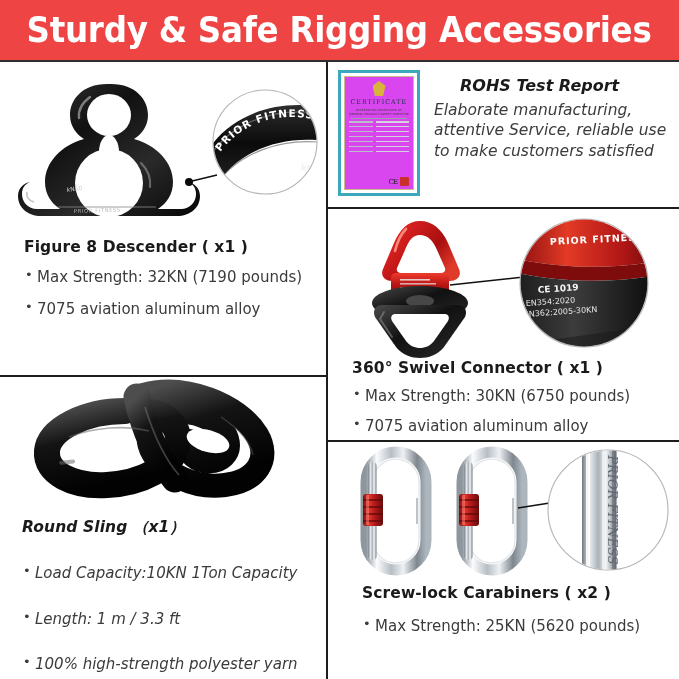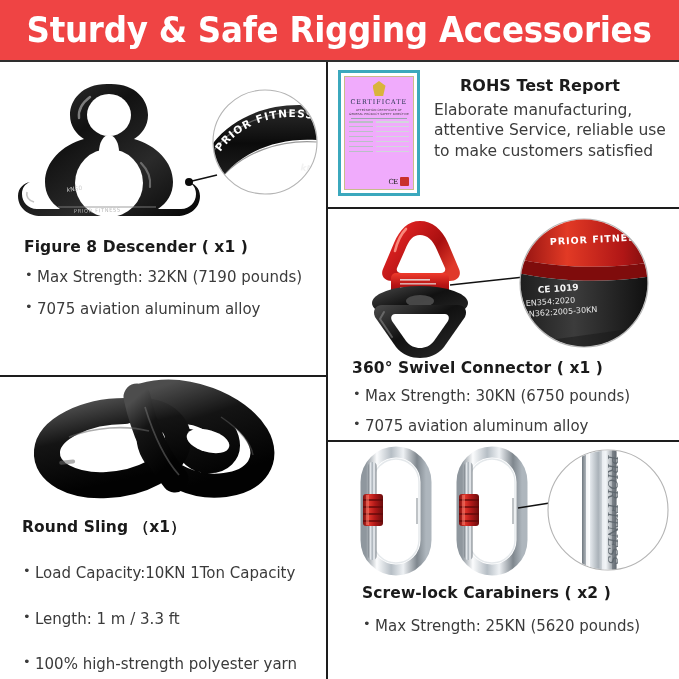--- a/index.html
+++ b/index.html
@@ -26,21 +26,21 @@
   
   .v-div{position:absolute;left:326px;top:62px;width:2px;height:617px;background:#1d1d1d;}
   .h-div{position:absolute;height:2px;background:#1d1d1d;}
   .h-left{left:0;top:375px;width:326px;}
   .h-right-1{left:326px;top:207px;width:353px;}
   .h-right-2{left:326px;top:440px;width:353px;}
 
   
   .cell{position:absolute;box-sizing:border-box;}
   .c-fig8 {left:0;   top:62px; width:326px;height:313px;}
-  .c-sling{left:0;   top:377px;width:326px;height:302px;}
+  .c-sling{left:0;   top:377px;width:326px;height:302px;font-style:italic;}
   .c-rohs {left:328px;top:62px; width:351px;height:145px;}
   .c-swiv {left:328px;top:209px;width:351px;height:231px;}
   .c-cara {left:328px;top:442px;width:351px;height:237px;}
 
   
   .prod-title{
     font-size:15.5px;font-weight:bold;color:#1a1a1a;
     letter-spacing:.1px;white-space:nowrap;
   }
   .bullets{margin:0;padding:0;list-style:none;}
@@ -63,21 +63,21 @@
   .sling-text{position:absolute;left:22px;top:140px;width:300px;}
 
   
   .rohs-wrap{position:absolute;left:10px;top:8px;display:flex;gap:14px;}
   .cert-frame{
     width:82px;height:126px;border:3px solid #3ba8bd;background:#fff;
     box-sizing:border-box;padding:3px;flex:none;
   }
   .cert-inner{
     width:100%;height:100%;box-sizing:border-box;
-    border:1px solid #c8bc8a;background:#f0abfc;
+    border:1px solid #c8bc8a;background:#d946ef;
     padding:3px 4px;display:flex;flex-direction:column;align-items:center;
   }
   .cert-seal{
     width:13px;height:15px;margin-top:1px;
     background:#d9b43c;
     clip-path:polygon(50% 0,100% 32%,82% 100%,18% 100%,0 32%);
   }
   .cert-head{
     font-family:"DejaVu Serif","Liberation Serif",serif;
     font-size:6.6px;letter-spacing:1.1px;color:#23324b;margin-top:2px;
@@ -88,21 +88,21 @@
     margin-top:1.5px;letter-spacing:.1px;
   }
   .cert-rule{width:92%;height:1px;background:#9aa2ad;margin-top:2px;}
   .cert-rows{width:100%;margin-top:2px;flex:1;}
   .cert-row{display:flex;gap:3px;margin-bottom:3.4px;align-items:center;}
   .cr-a{width:24px;height:1.6px;background:#b9bec6;}
   .cr-b{flex:1;height:1.6px;background:#d2d6dc;}
   .cert-foot{width:100%;display:flex;align-items:flex-end;justify-content:flex-end;gap:3px;}
   .ce-mark{font-family:"DejaVu Serif",serif;font-size:7px;color:#222;letter-spacing:-1px;margin-left:21px;}
   .red-badge{width:9px;height:9px;background:#c9302c;border-radius:1px;}
-  .rohs-txt{padding-top:2px;}
+  .rohs-txt{padding-top:2px;font-style:italic;}
   .rohs-title{
     font-size:16px;font-weight:bold;color:#1a1a1a;
     margin:4px 0 5px 26px;white-space:nowrap;
   }
   .rohs-body{font-size:15.5px;line-height:1.32;color:#3b3b3b;}
 
   
   .swiv-art{position:absolute;left:30px;top:4px;width:300px;height:140px;}
   .swiv-text{position:absolute;left:24px;top:150px;width:325px;}
   .swiv-text .bullets li{margin-top:10px;}

